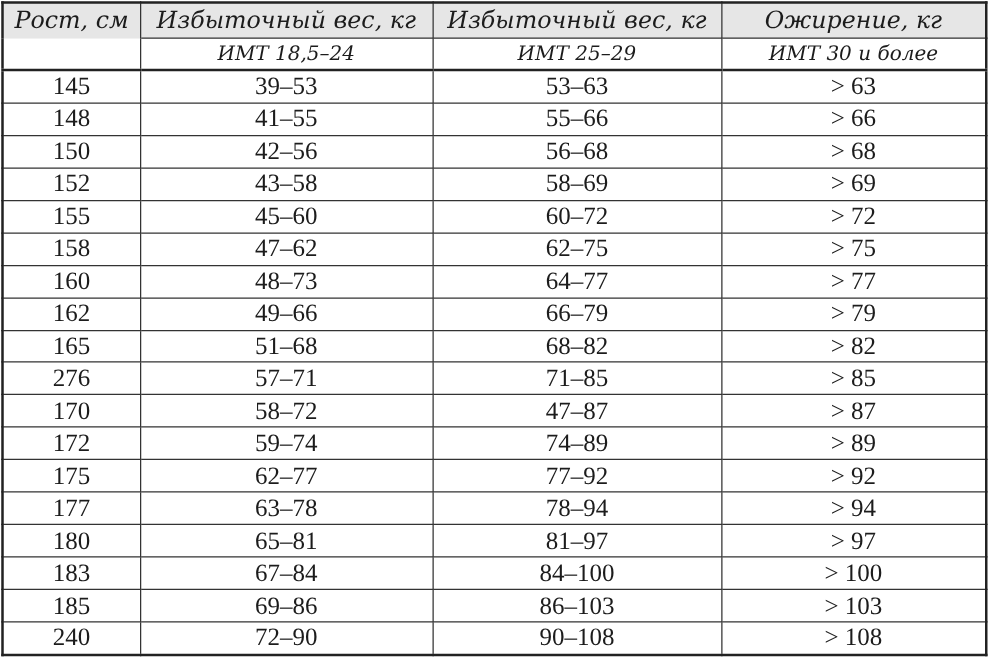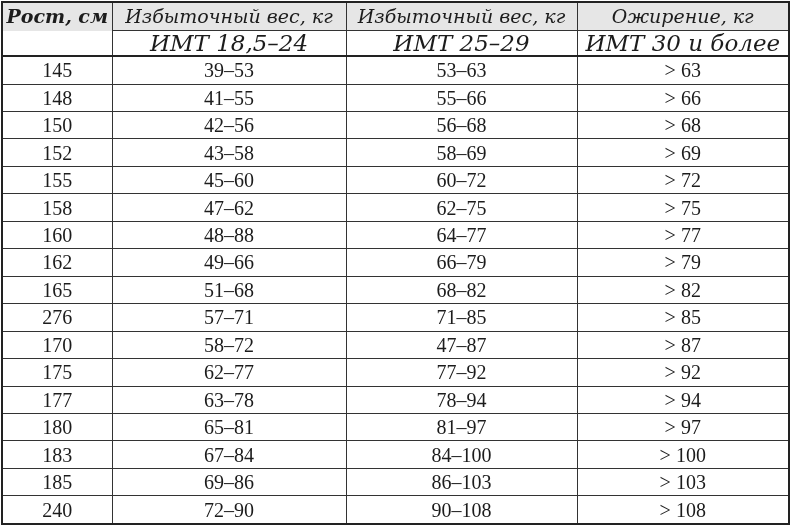--- a/index.html
+++ b/index.html
@@ -29,26 +29,26 @@
     tr.head-row th {
       background: #e6e6e6;
       font-style: italic;
       font-size: 19px;
       height: 27px;
       border-bottom: 1px solid #333;
     }
     tr.sub-row th {
       background: #ffffff;
       font-style: italic;
-      font-size: 23px;
+      font-size: 16px;
       height: 24px;
       border-bottom: 2px solid #222;
     }
     tr.sub-row th.empty { border-top: none; }
-    tr.head-row th.height-head { border-bottom: none; font-weight: bold; }
+    tr.head-row th.height-head { border-bottom: none; }
     tr.data-row td {
       font-size: 20px;
       height: 23.6px;
       font-family: "Liberation Serif", "DejaVu Serif", serif;
     }
   </style>
 </head>
 <body>
 
 <div class="wrap">
@@ -105,21 +105,21 @@
           <td>&gt; 72</td>
         </tr>
         <tr class="data-row">
           <td>158</td>
           <td>47–62</td>
           <td>62–75</td>
           <td>&gt; 75</td>
         </tr>
         <tr class="data-row">
           <td>160</td>
-          <td>48–88</td>
+          <td>48–73</td>
           <td>64–77</td>
           <td>&gt; 77</td>
         </tr>
         <tr class="data-row">
           <td>162</td>
           <td>49–66</td>
           <td>66–79</td>
           <td>&gt; 79</td>
         </tr>
         <tr class="data-row">
@@ -132,20 +132,26 @@
           <td>276</td>
           <td>57–71</td>
           <td>71–85</td>
           <td>&gt; 85</td>
         </tr>
         <tr class="data-row">
           <td>170</td>
           <td>58–72</td>
           <td>47–87</td>
           <td>&gt; 87</td>
+        </tr>
+        <tr class="data-row">
+          <td>172</td>
+          <td>59–74</td>
+          <td>74–89</td>
+          <td>&gt; 89</td>
         </tr>
         <tr class="data-row">
           <td>175</td>
           <td>62–77</td>
           <td>77–92</td>
           <td>&gt; 92</td>
         </tr>
         <tr class="data-row">
           <td>177</td>
           <td>63–78</td>

